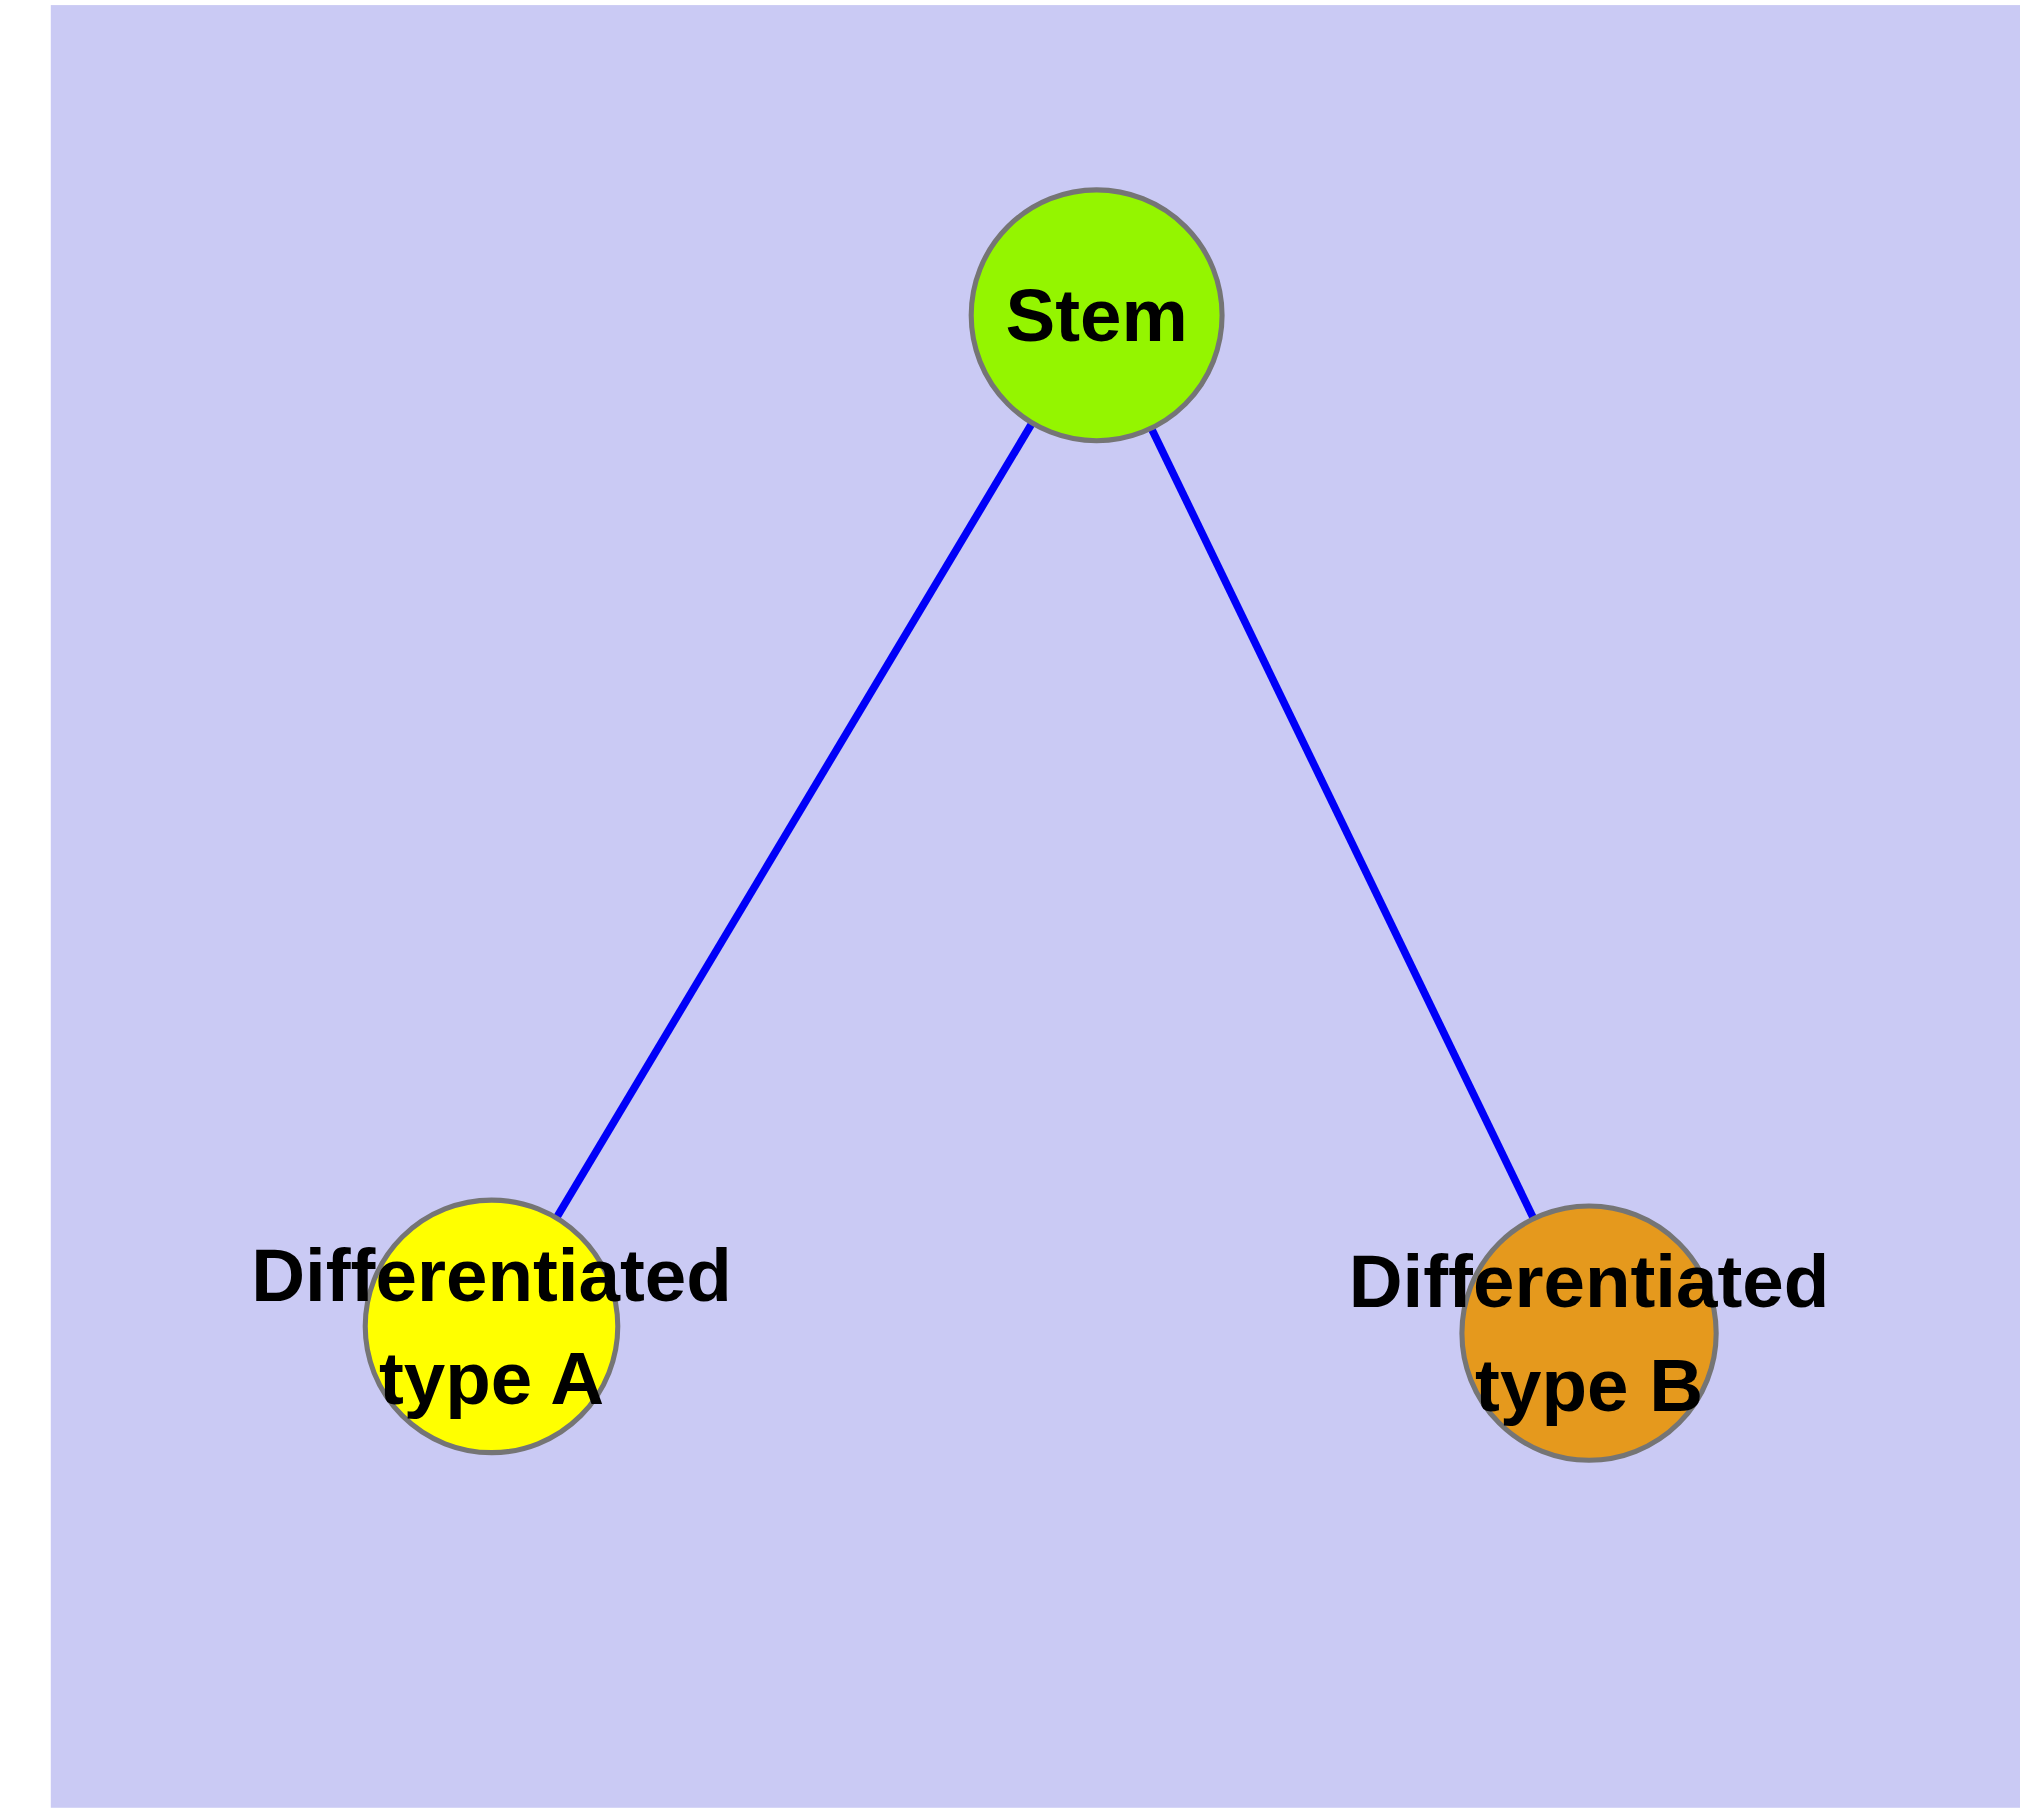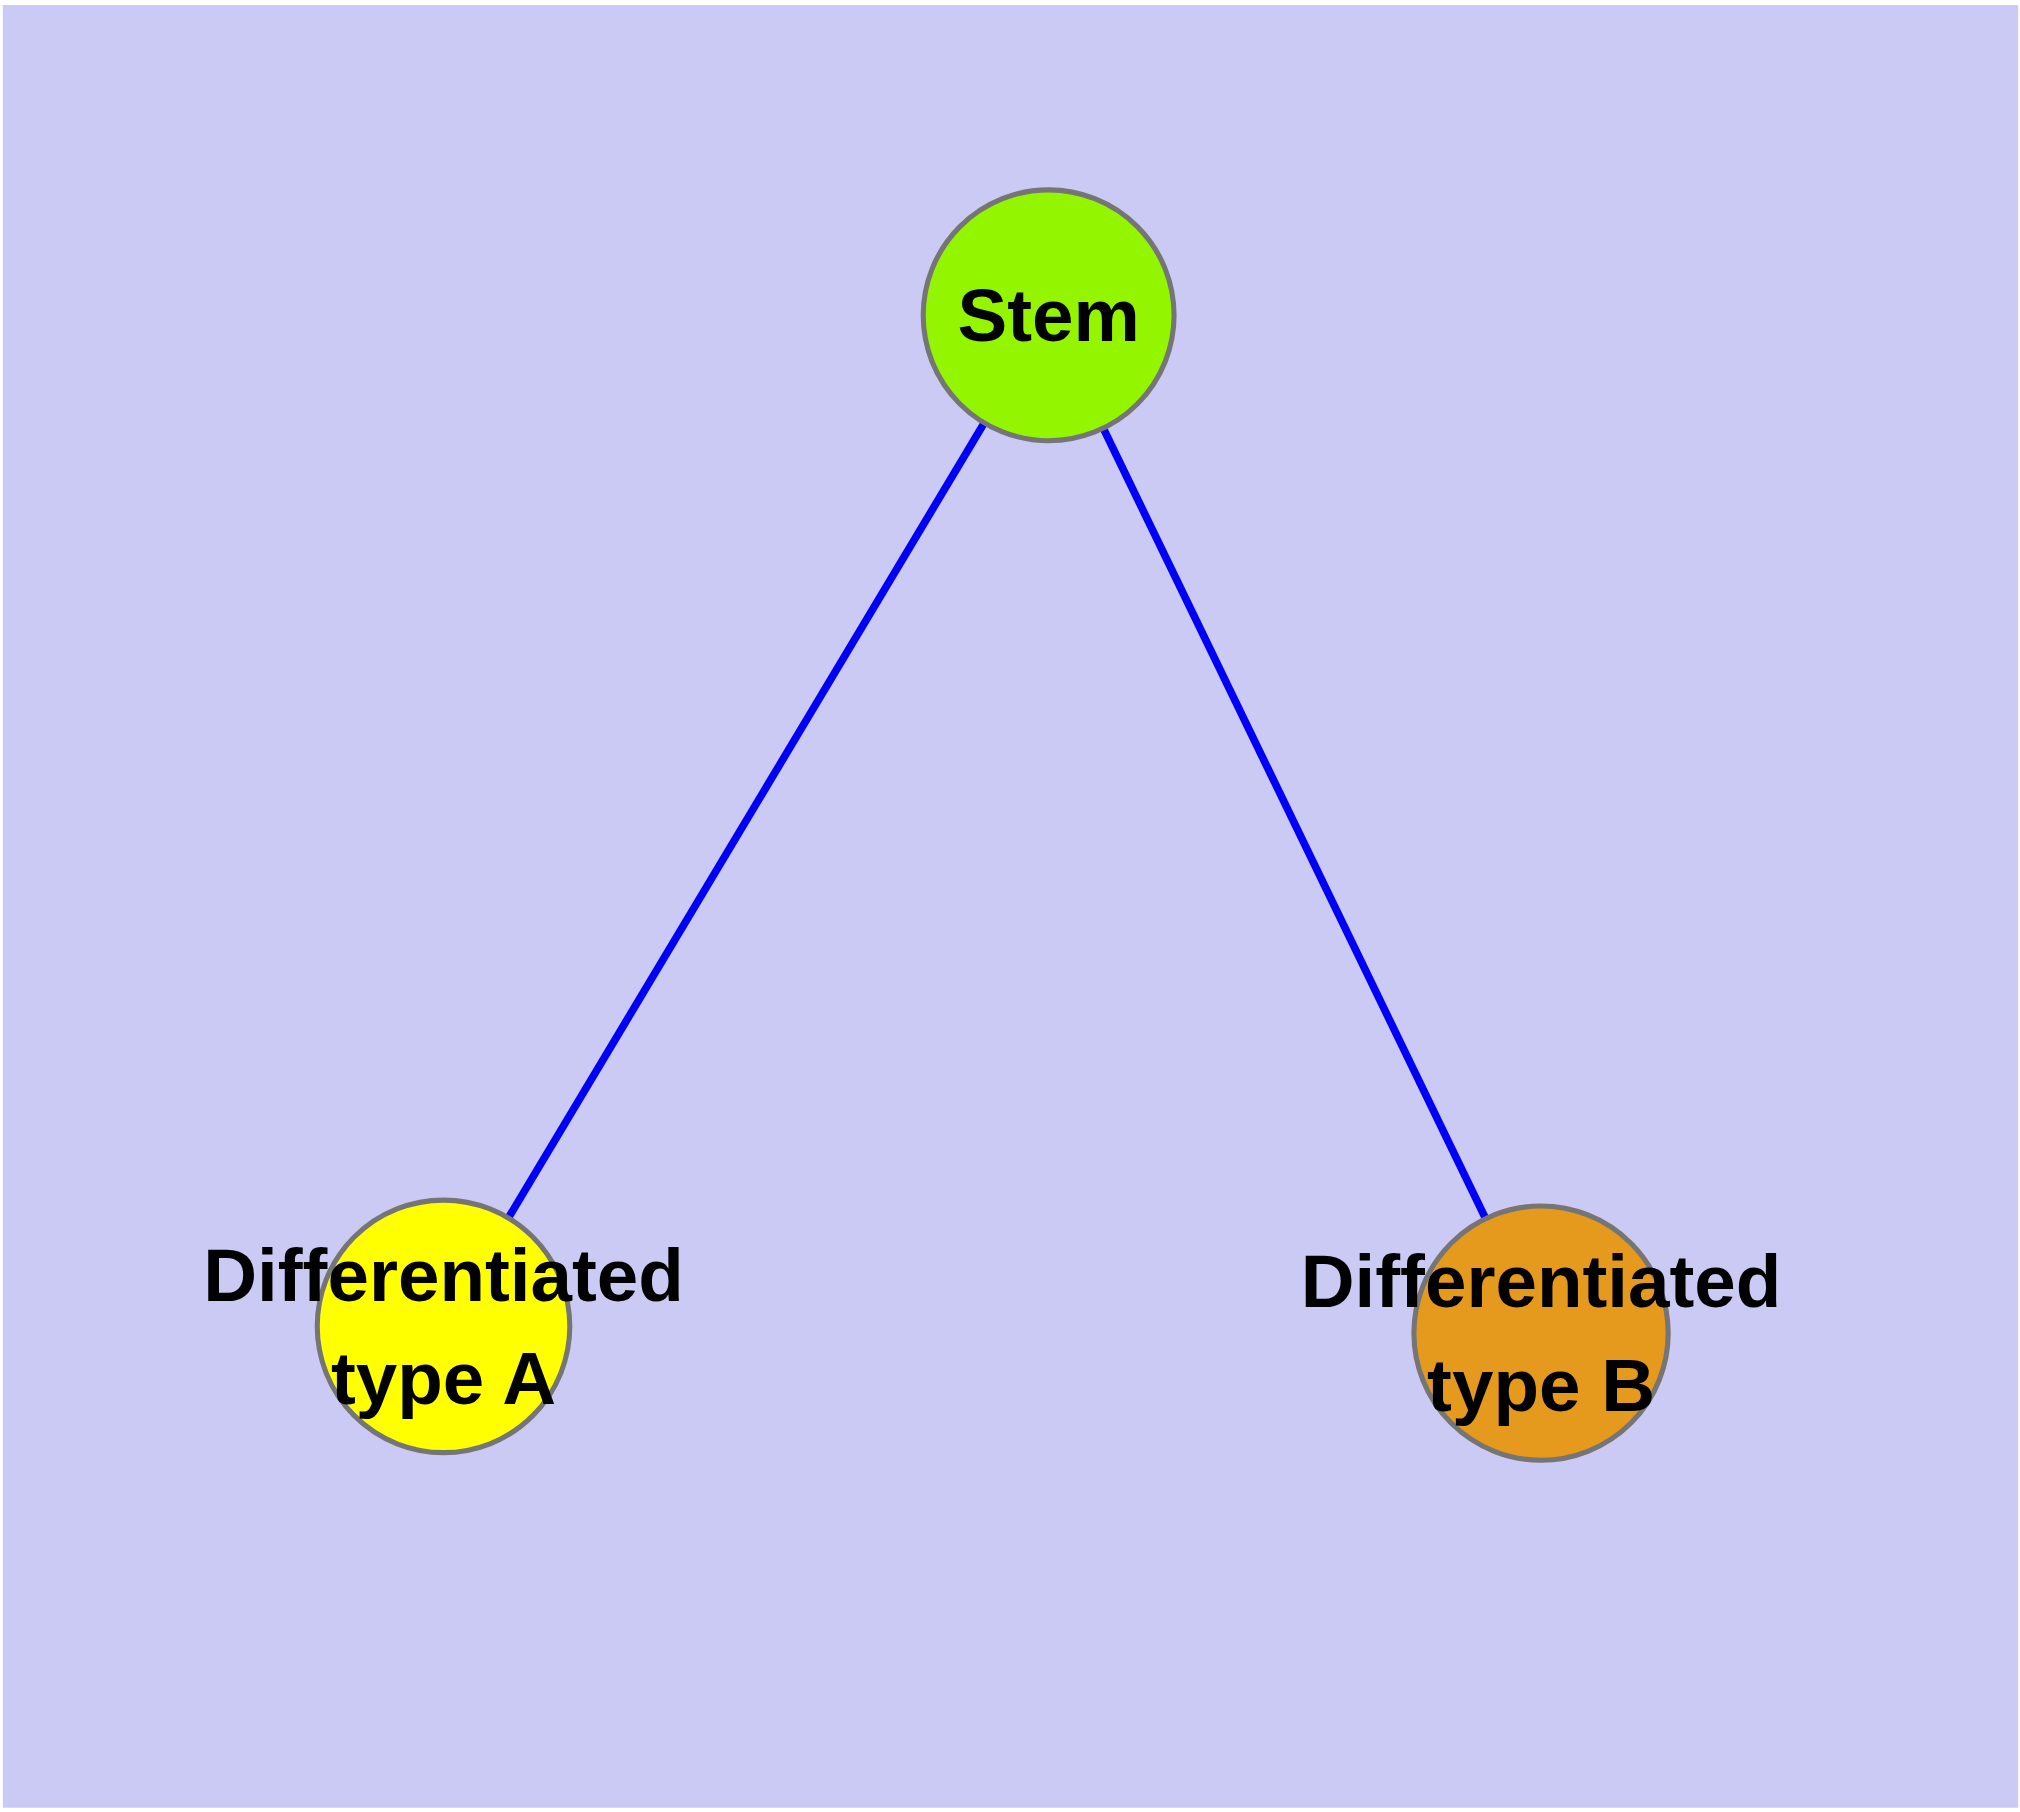--- a/index.html
+++ b/index.html
@@ -8,20 +8,21 @@
     background: #ffffff;
     width: 2021px;
     height: 1812px;
     overflow: hidden;
   }
   .canvas-wrap {
     position: relative;
     width: 1891px;
     height: 1812px;
     font-family: "Liberation Sans", sans-serif;
+    padding-left: 48px;
   }
   svg { display: block; }
   .node-label {
     font-family: "Liberation Sans", sans-serif;
     font-weight: bold;
     font-size: 88px;
   }
   .edge-line {
     stroke-width: 9;
     stroke-linecap: butt;

